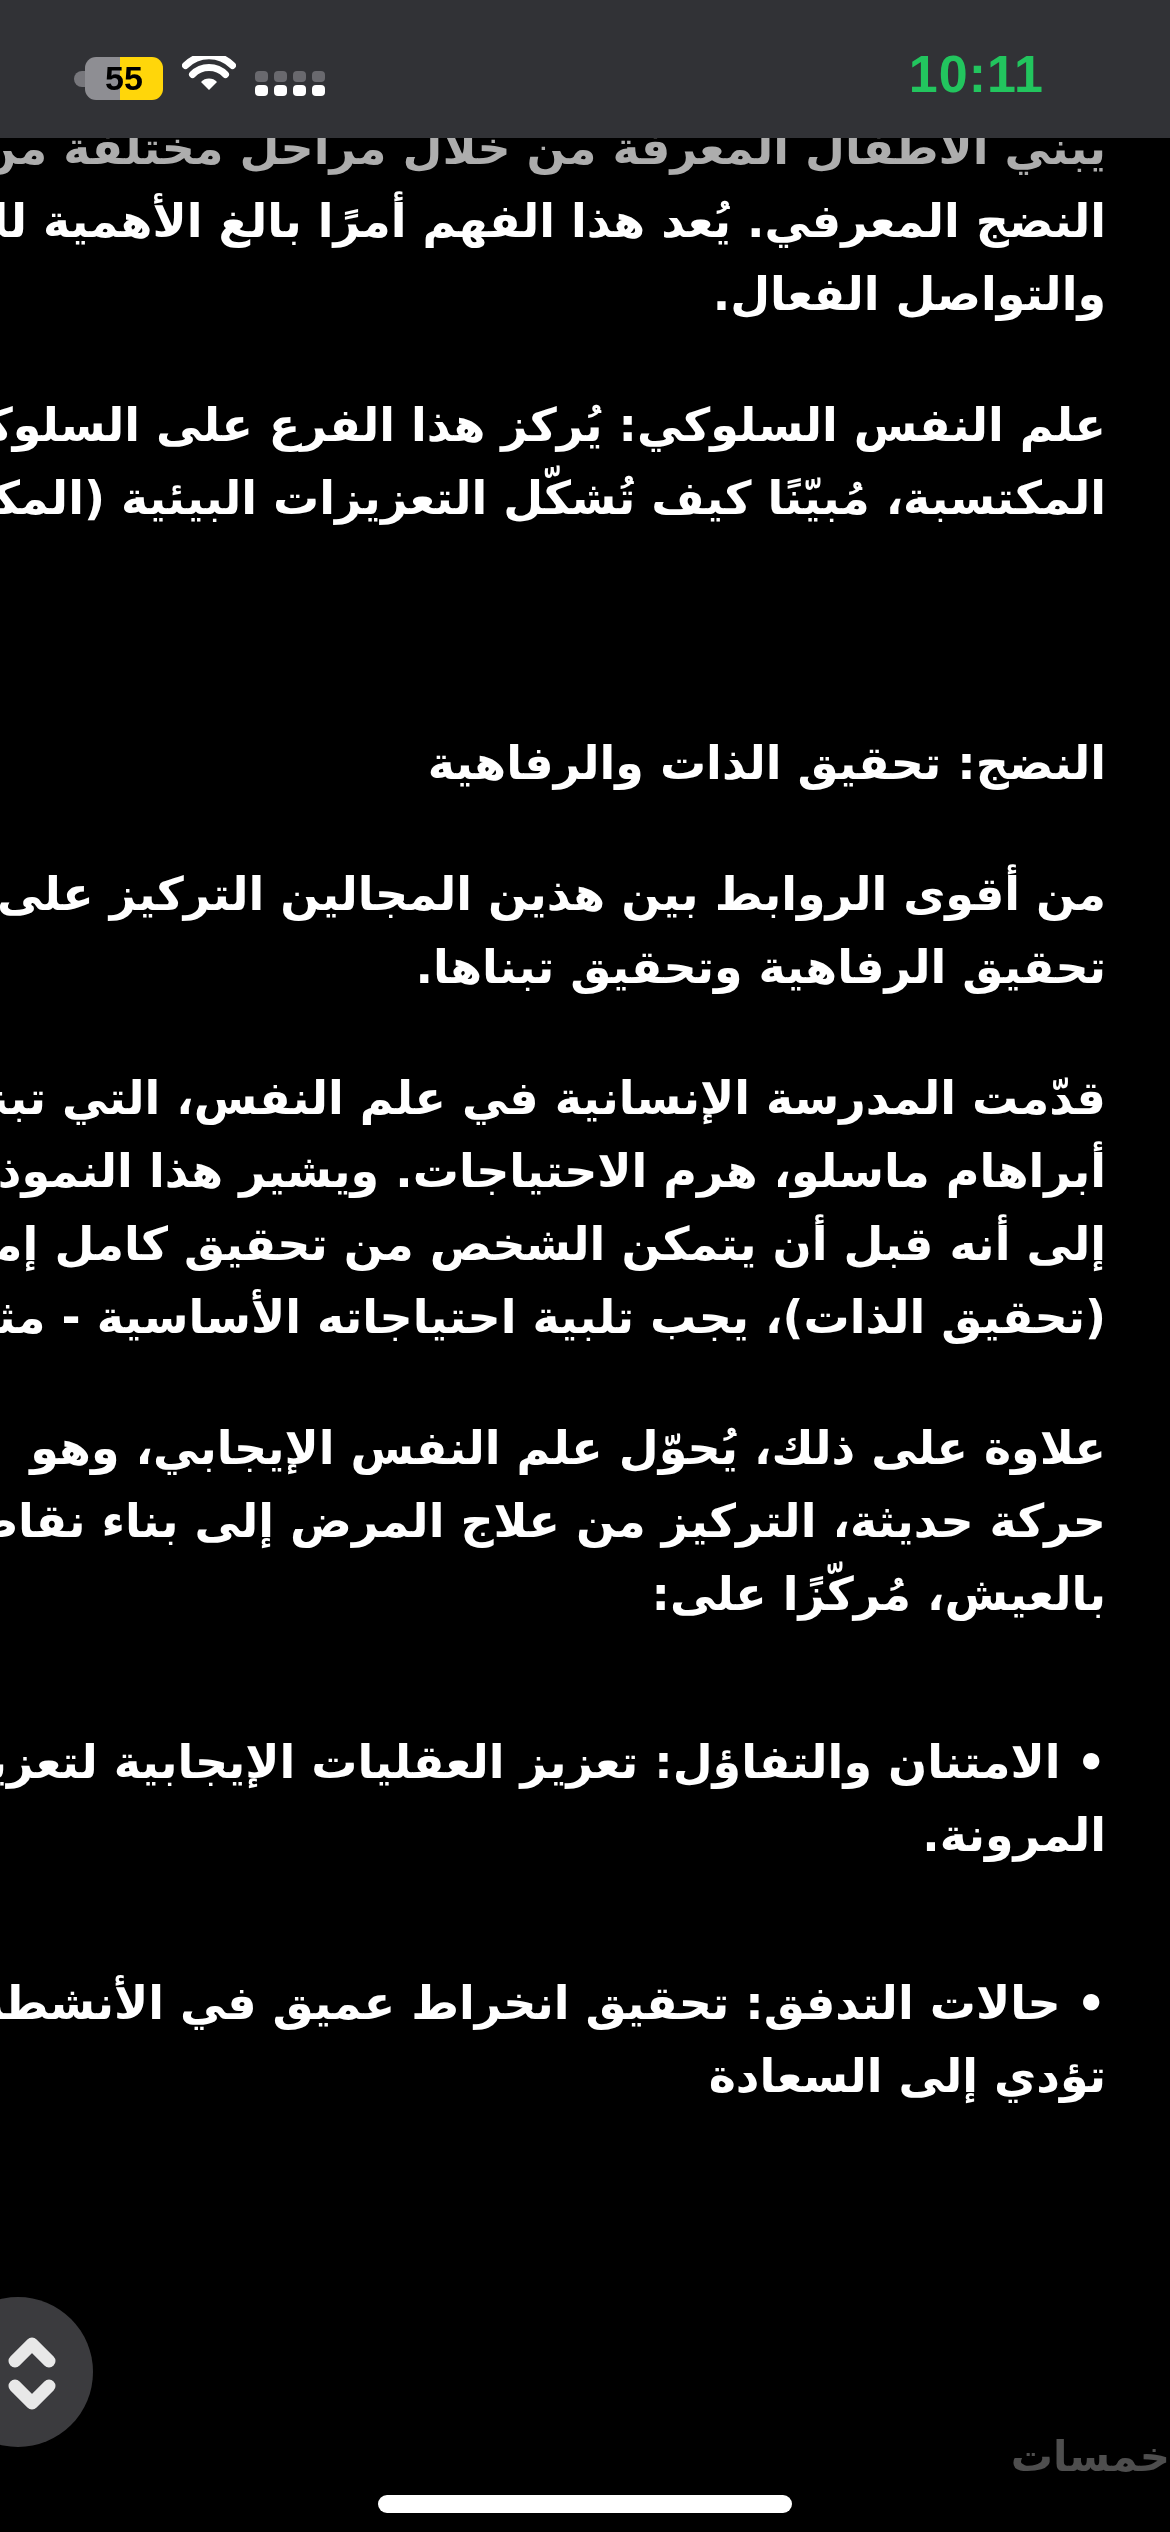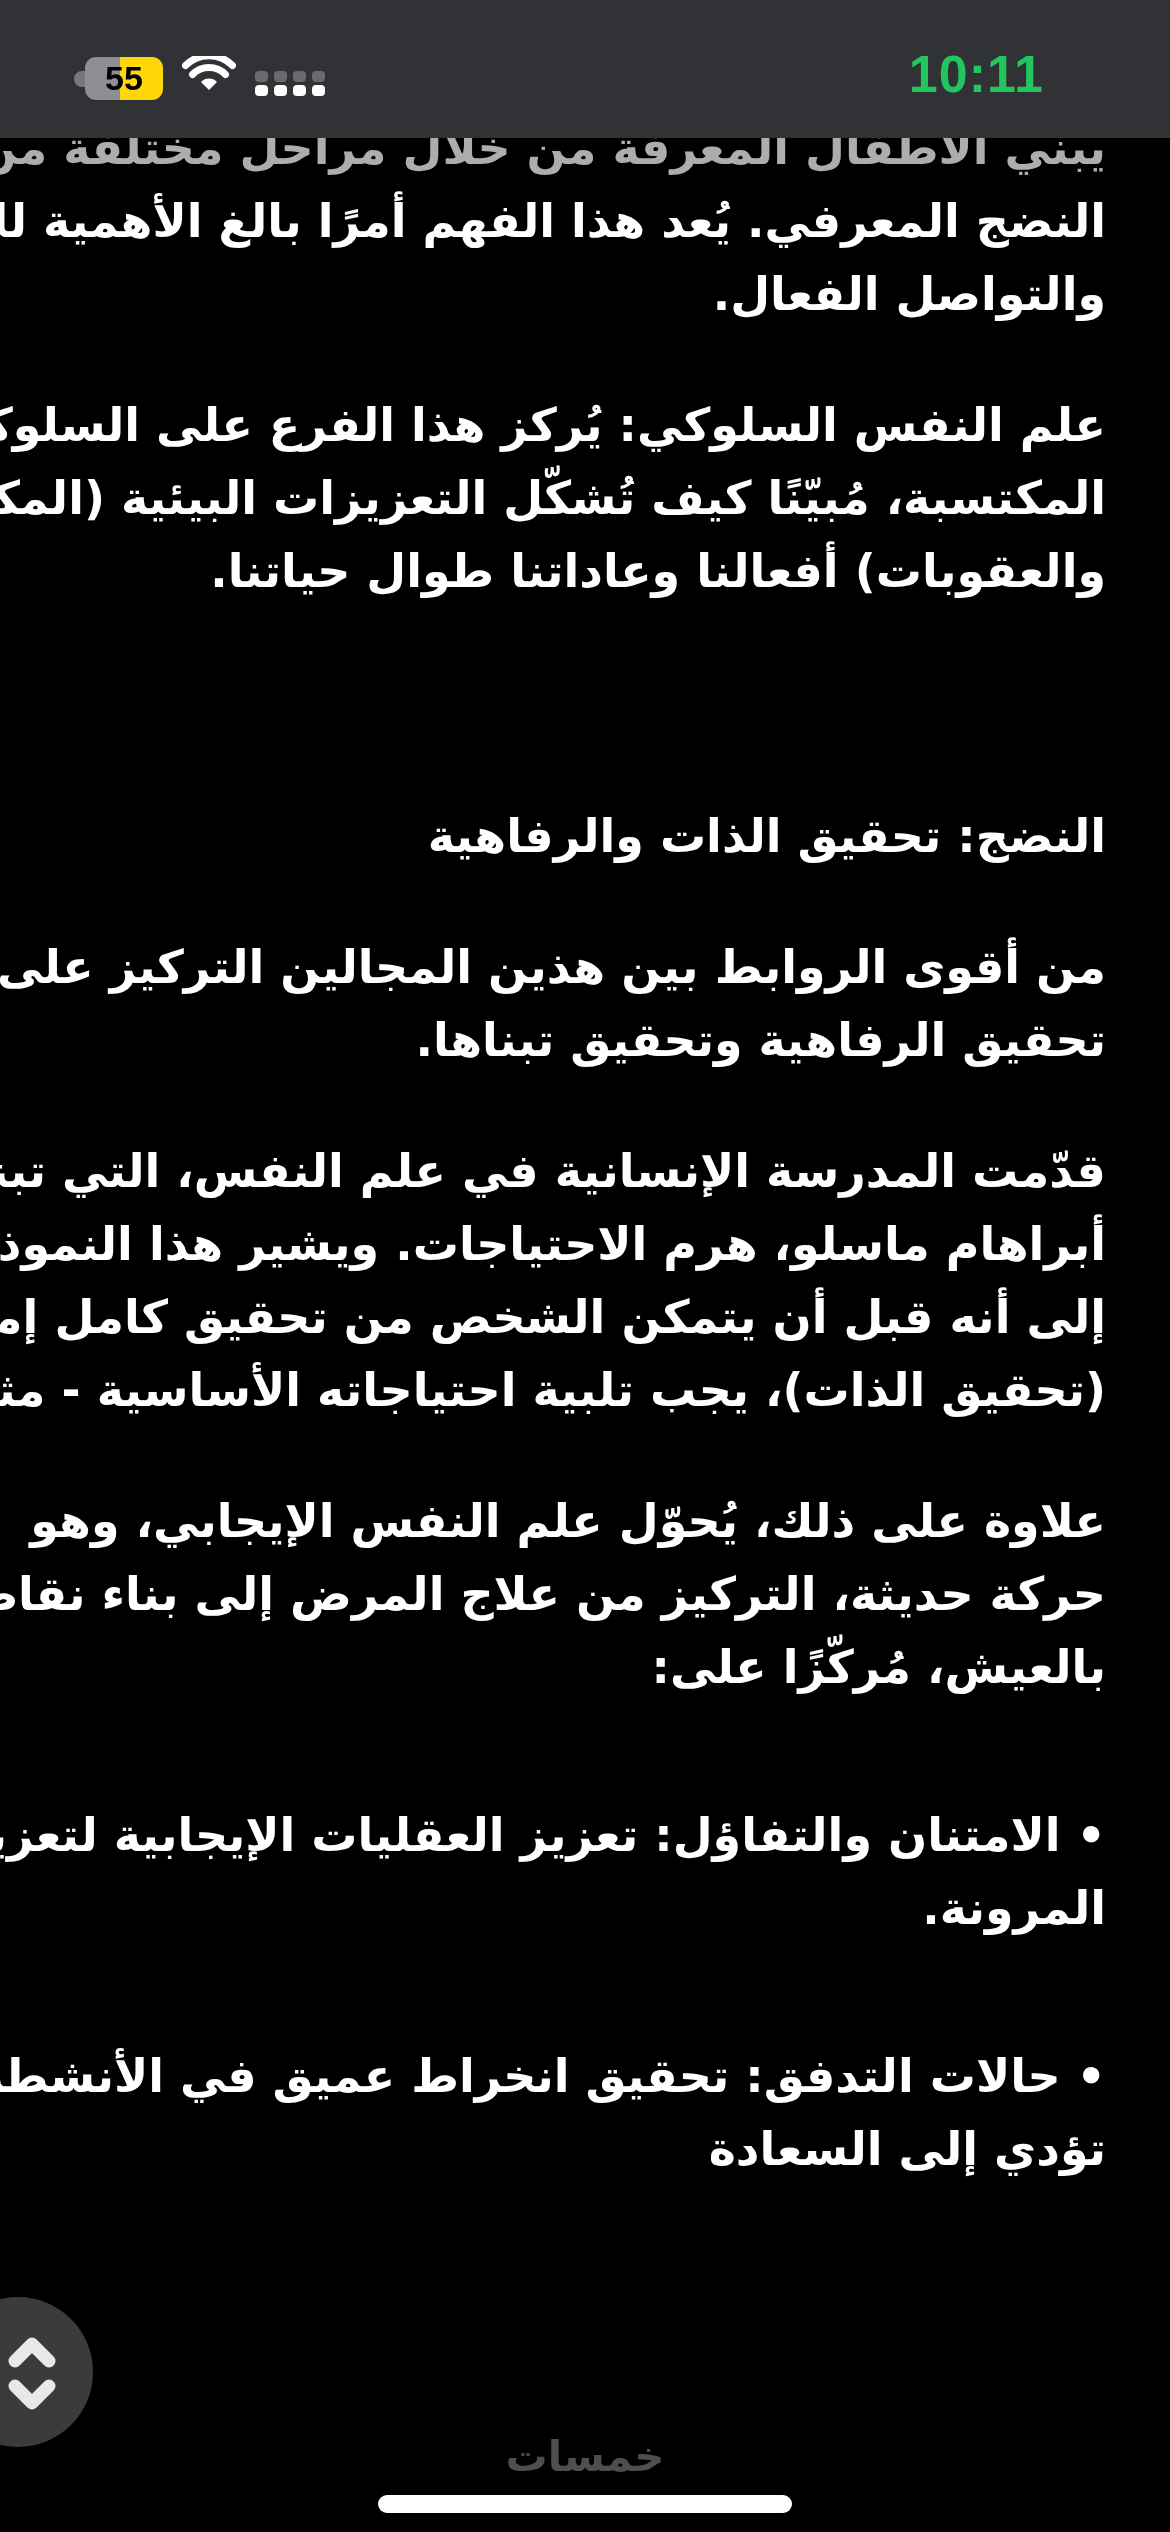--- a/index.html
+++ b/index.html
@@ -59,21 +59,21 @@
   }
   .tline.cut{color:#adadad;}
 
   
   .scrollbtn{
     position:absolute;left:-57px;top:2297px;width:150px;height:150px;
     border-radius:50%;background:var(--button,#3b3b3e);z-index:5;border:0;padding:0;
   }
   .watermark{
     position:absolute;left:0;right:0;top:2432px;
-    text-align:center;color:var(--watermark,#4e4e4e);
+    text-align:right;color:var(--watermark,#4e4e4e);
     font-size:42px;font-weight:bold;z-index:4;
   }
   .home-indicator{
     position:absolute;left:378px;top:2495px;width:414px;height:18px;
     border-radius:9px;background:#fff;z-index:6;
   }
 </style>
 </head>
 <body>
 
@@ -106,21 +106,20 @@
 
   <div class="content" id="doc">
       <div class="para para">
         <div class="tline cut">يبني الأطفال المعرفة من خلال مراحل مختلفة من</div>
         <div class="tline">النضج المعرفي. يُعد هذا الفهم أمرًا بالغ الأهمية للتعليم</div>
         <div class="tline">والتواصل الفعال.</div>
       </div>
       <div class="para para">
         <div class="tline">علم النفس السلوكي: يُركز هذا الفرع على السلوكيات</div>
         <div class="tline">المكتسبة، مُبيّنًا كيف تُشكّل التعزيزات البيئية (المكافآت</div>
-        <div class="tline">والعقوبات) أفعالنا وعاداتنا طوال حياتنا.</div>
       </div>
       <div class="para heading">
         <div class="tline">النضج: تحقيق الذات والرفاهية</div>
       </div>
       <div class="para para">
         <div class="tline">من أقوى الروابط بين هذين المجالين التركيز على</div>
         <div class="tline">تحقيق الرفاهية وتحقيق تبناها.</div>
       </div>
       <div class="para para">
         <div class="tline">قدّمت المدرسة الإنسانية في علم النفس، التي تبناها</div>

